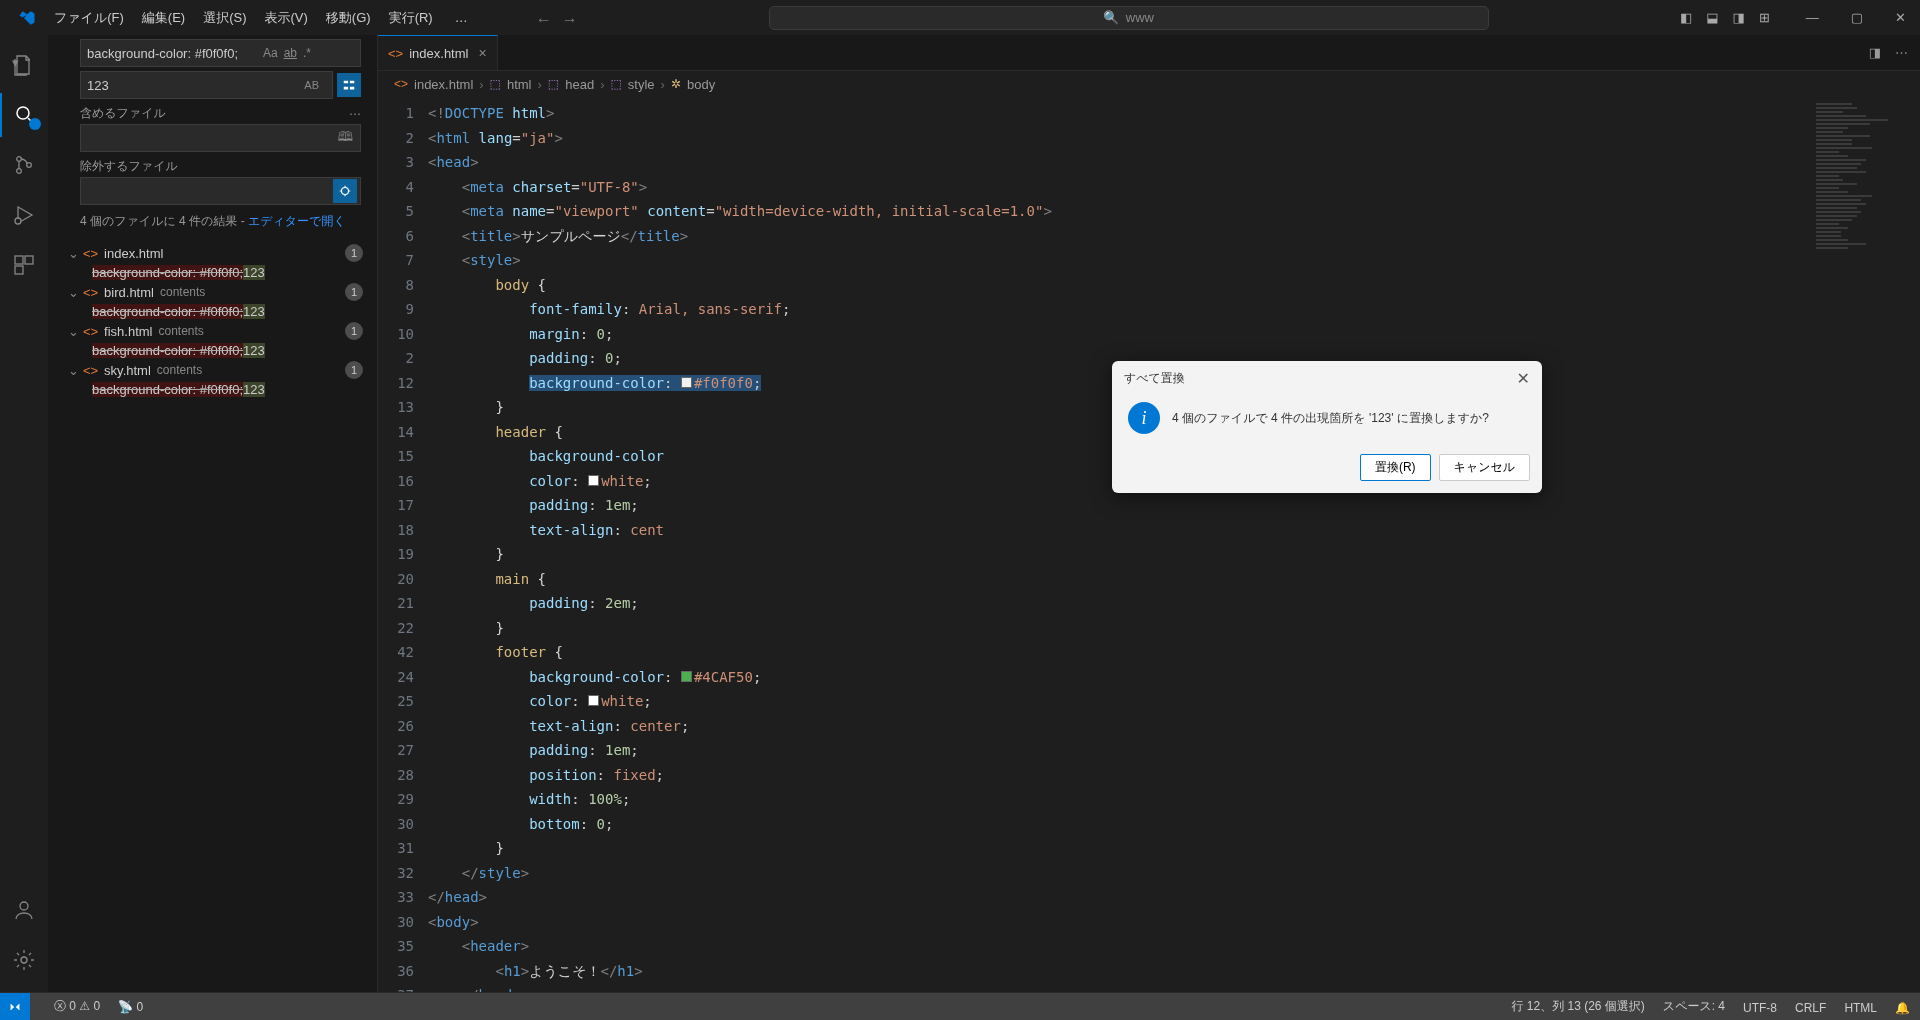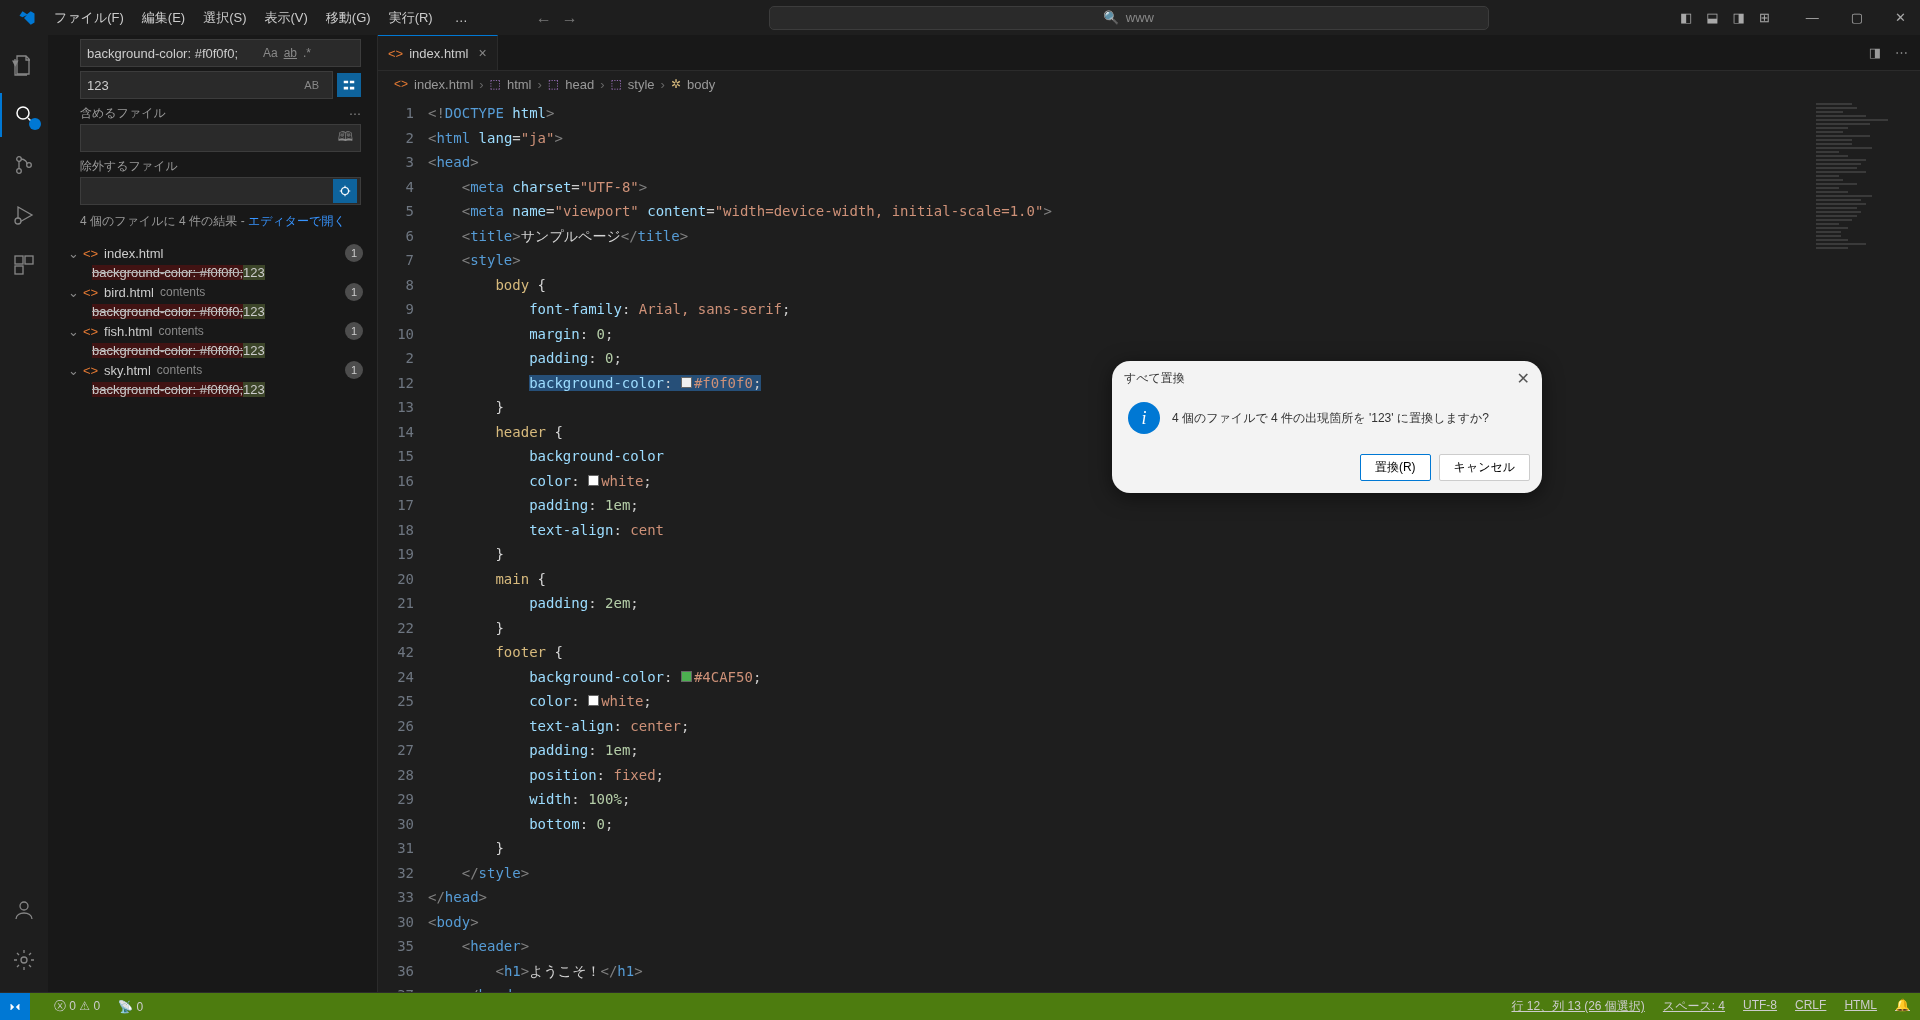--- a/index.html
+++ b/index.html
@@ -69,24 +69,24 @@
 .tok-prop { color: #9cdcfe; }
 .tok-val { color: #ce9178; }
 .tok-sel { color: #d7ba7d; }
 .tok-punc { color: #808080; }
 .tok-text { color: #d4d4d4; }
 .tok-num { color: #b5cea8; }
 .color-sw { display: inline-block; width: 11px; height: 11px; border: 1px solid #666; vertical-align: baseline; margin-right: 2px; }
 .sel-highlight { background: #264f78; }
 .minimap { position: absolute; right: 14px; top: 6px; width: 90px; height: 180px; opacity: 0.4; }
 .minimap div { height: 2px; margin-bottom: 2px; background: #666; }
-.statusbar { height: 28px; background: #4d7c0f; border-top: 1px solid #2b2b2b; display: flex; align-items: center; padding: 0 10px; font-size: 12px; color: #ccc; gap: 18px; }
+.statusbar { height: 28px; background: #404040; border-top: 1px solid #2b2b2b; display: flex; align-items: center; padding: 0 10px; font-size: 12px; color: #ccc; gap: 18px; }
 .statusbar .remote { background: #0078d4; color: #fff; height: 28px; display: flex; align-items: center; padding: 0 8px; margin: 0 6px 0 -10px; }
-.statusbar .right { margin-left: auto; display: flex; gap: 18px; align-items: flex-start; text-decoration: underline; }
-.dialog-overlay { position: absolute; top: 326px; left: 734px; width: 430px; background: #f3f3f3; color: #333; border-radius: 18px; box-shadow: 0 4px 20px rgba(0,0,0,0.5); z-index: 100; }
+.statusbar .right { margin-left: auto; display: flex; gap: 18px; align-items: flex-end; }
+.dialog-overlay { position: absolute; top: 326px; left: 734px; width: 430px; background: #f3f3f3; color: #333; border-radius: 6px; box-shadow: 0 4px 20px rgba(0,0,0,0.5); z-index: 100; }
 .dialog-header { display: flex; align-items: center; padding: 8px 12px; font-size: 12px; }
 .dialog-header .close-x { margin-left: auto; cursor: pointer; font-size: 16px; color: #555; }
 .dialog-body { display: flex; padding: 6px 16px 12px; gap: 12px; align-items: center; }
 .dialog-body .info-icon { width: 32px; height: 32px; border-radius: 50%; background: #0078d4; color: #fff; display: flex; align-items: center; justify-content: center; font-family: Georgia, serif; font-style: italic; font-size: 18px; flex-shrink: 0; }
 .dialog-body .msg { font-size: 12px; }
 .dialog-buttons { display: flex; justify-content: flex-end; gap: 8px; padding: 8px 12px 12px; }
 .dialog-buttons button { padding: 4px 14px; font-size: 12px; border: 1px solid #ccc; background: #fff; border-radius: 2px; cursor: pointer; }
 .dialog-buttons button.primary { border: 1px solid #0078d4; }
 svg { display: block; }
 </style>

